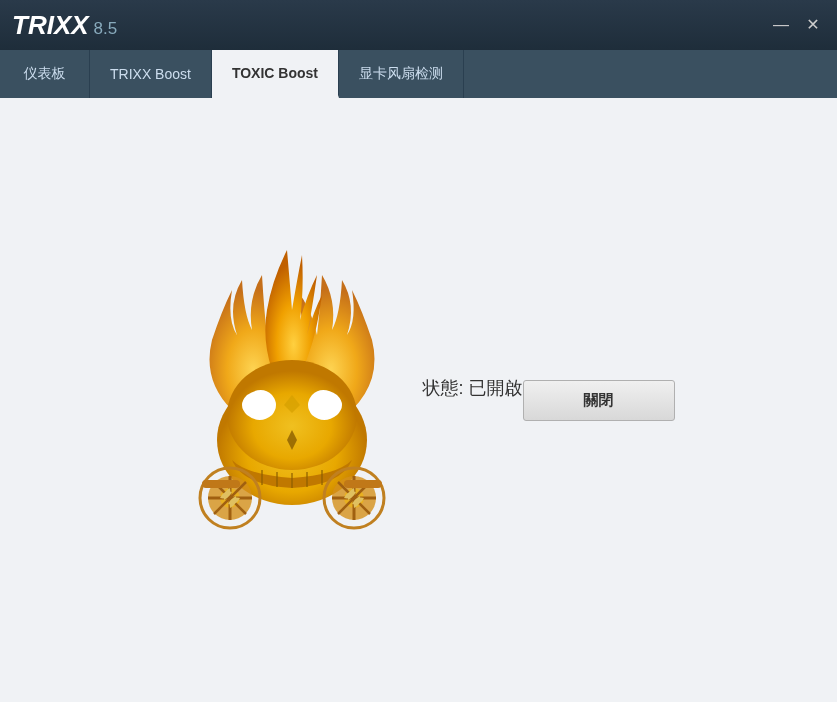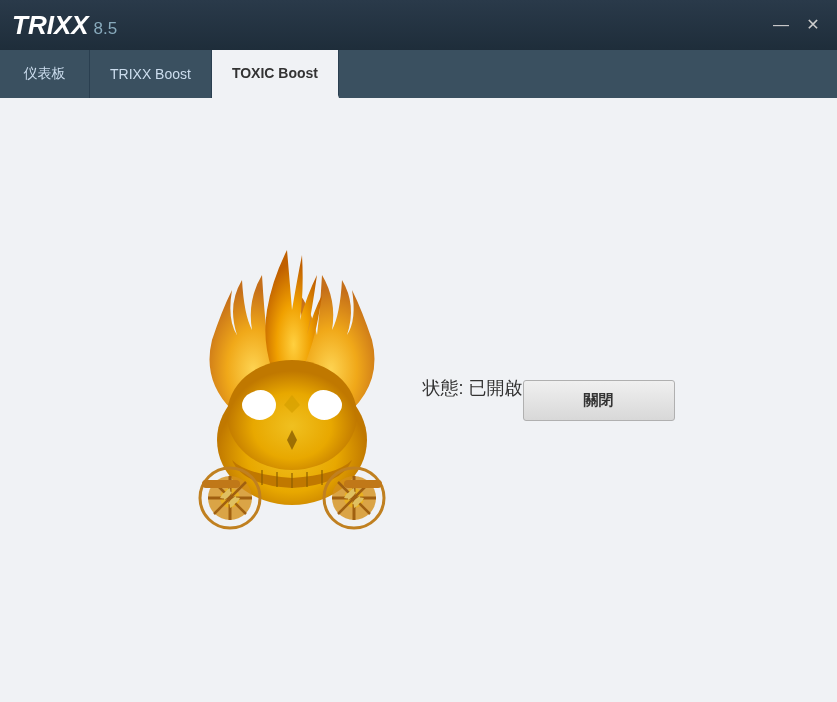--- a/index.html
+++ b/index.html
@@ -160,20 +160,23 @@
 
 <div id="tabbar">
   <div class="tab">
     <span>仪表板</span>
   </div>
   <div class="tab">
     <span>TRIXX Boost</span>
   </div>
   <div class="tab active">
     <span>TOXIC Boost</span>
+  </div>
+  <div class="tab">
+    <span>显卡风扇检测</span>
   </div>
 </div>
 
 <div id="main-content">
 
   <div id="toxic-logo-container">
     <svg width="240" height="310" viewBox="0 0 240 310" xmlns="http://www.w3.org/2000/svg">
       <defs>
         <radialGradient id="bodyGrad" cx="50%" cy="60%" r="50%">
           <stop offset="0%" stop-color="#f0c020"></stop>

